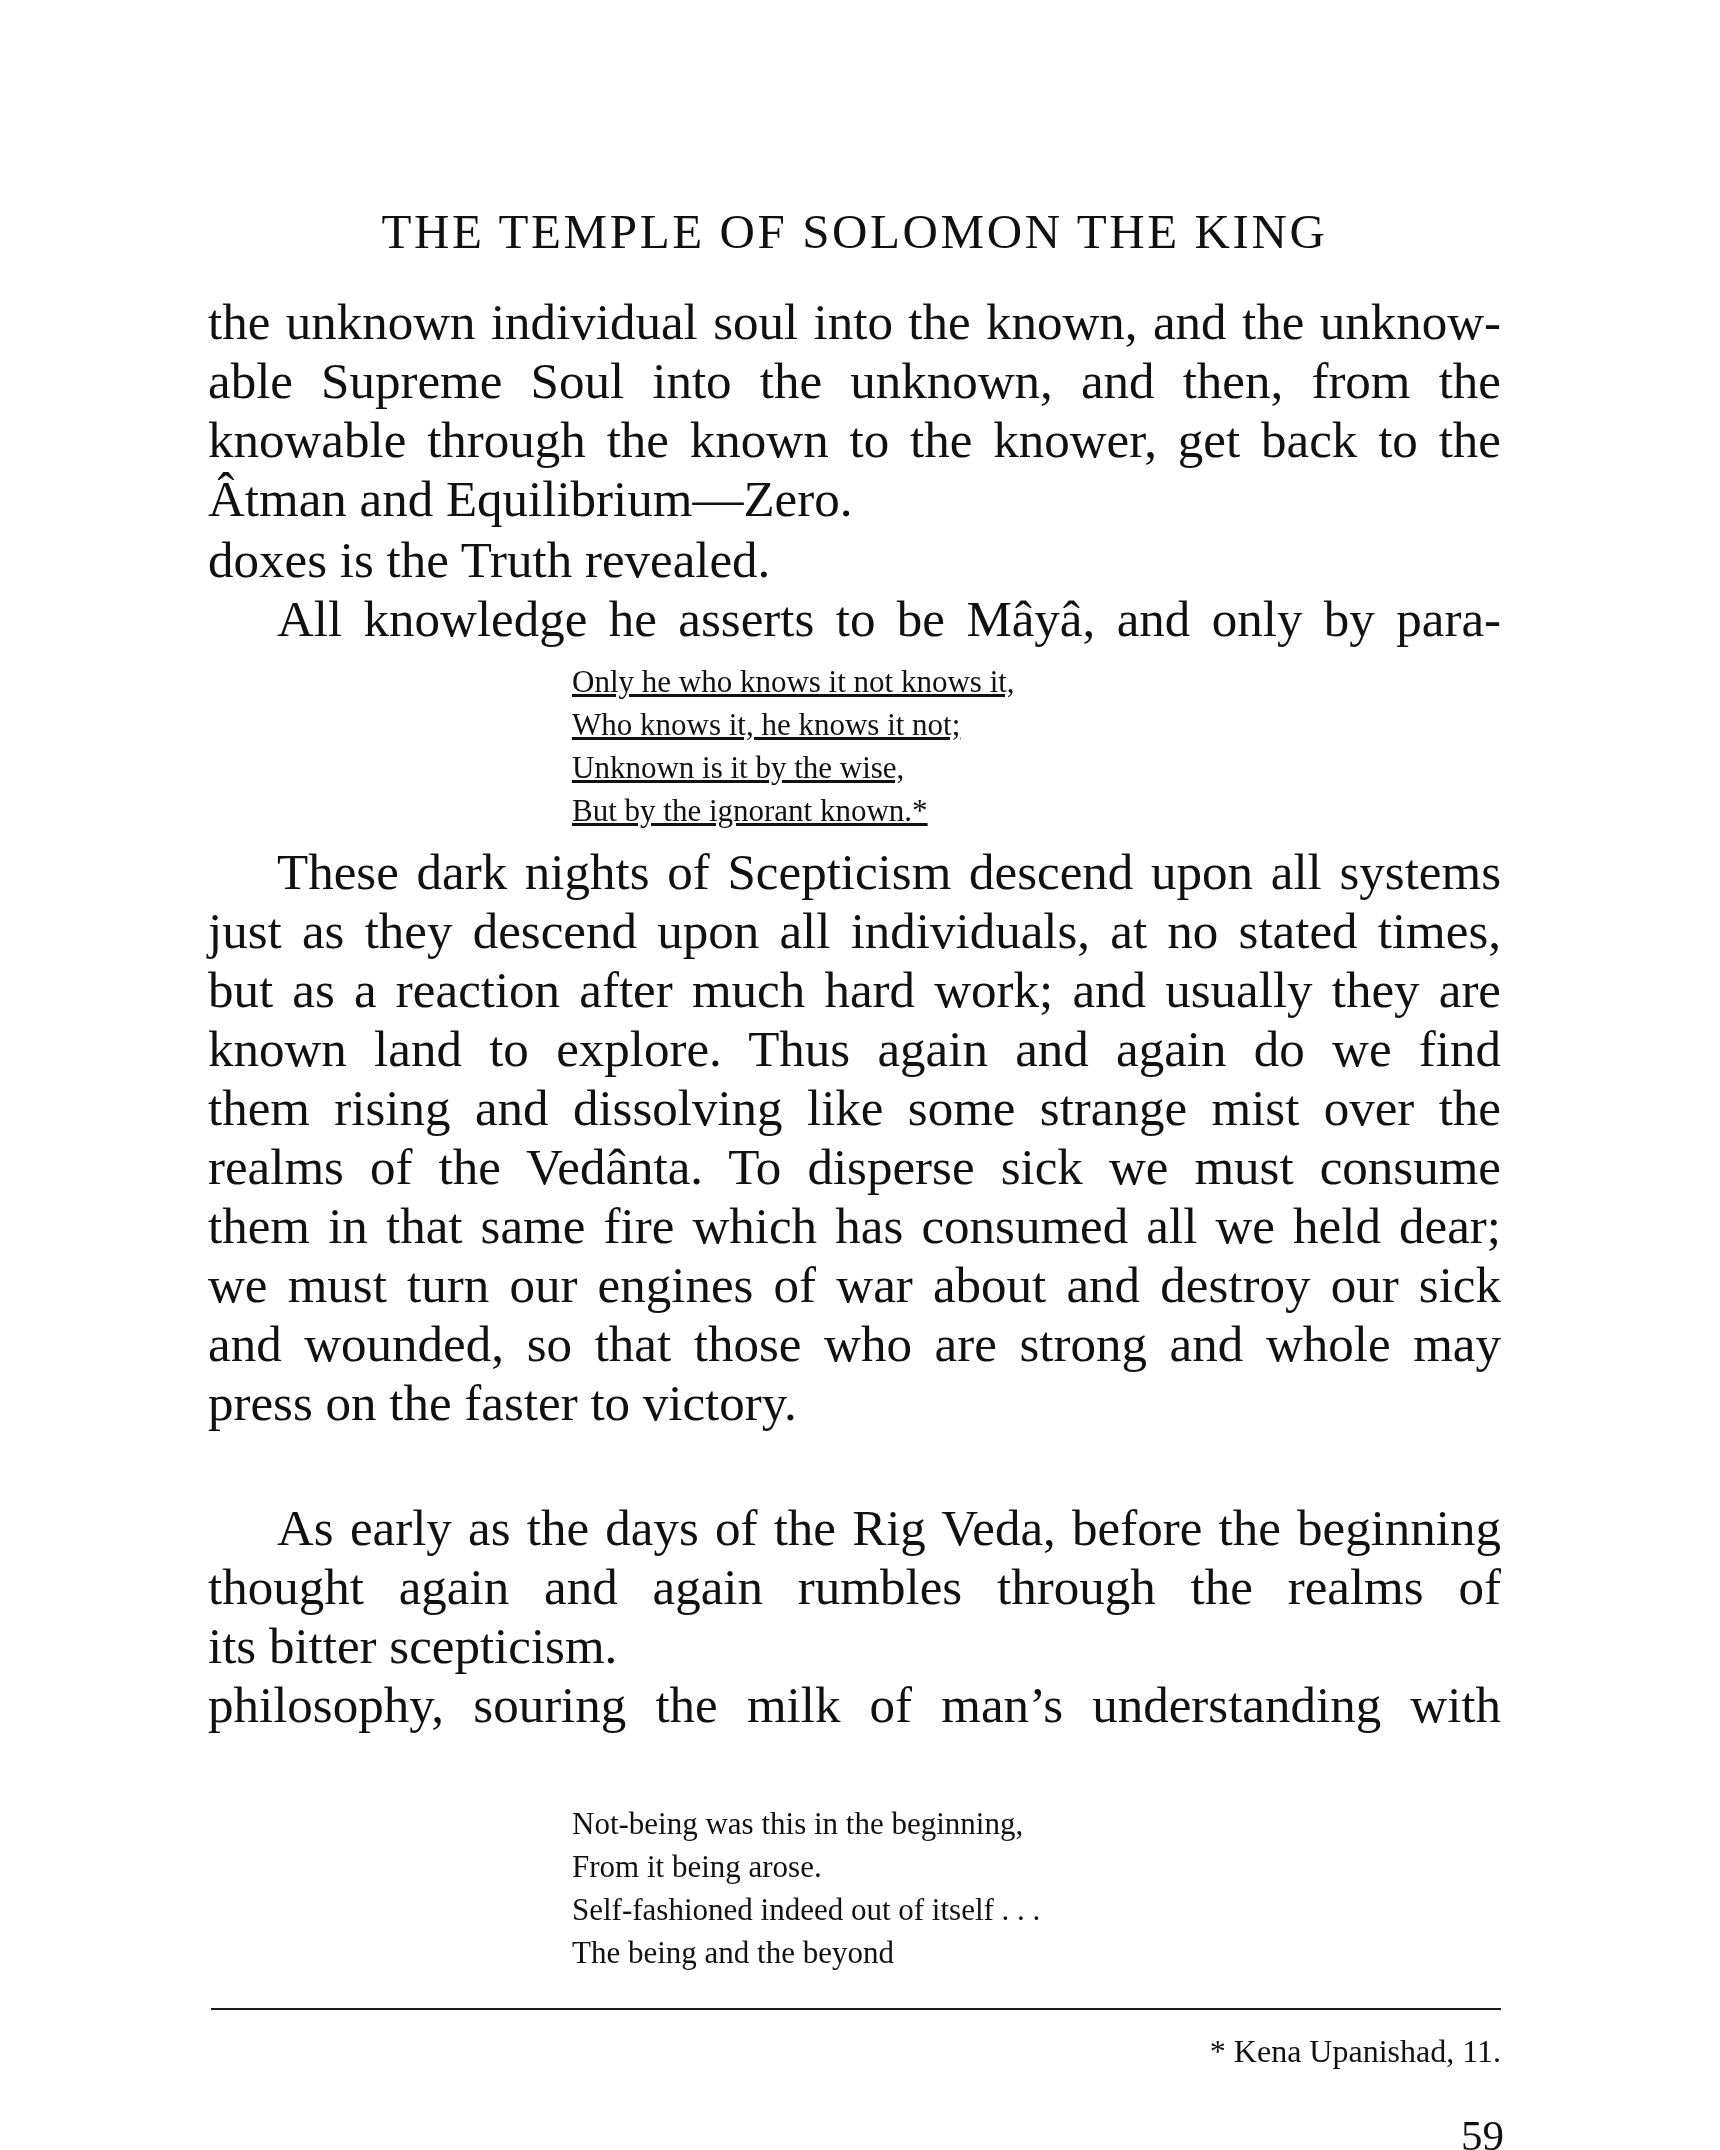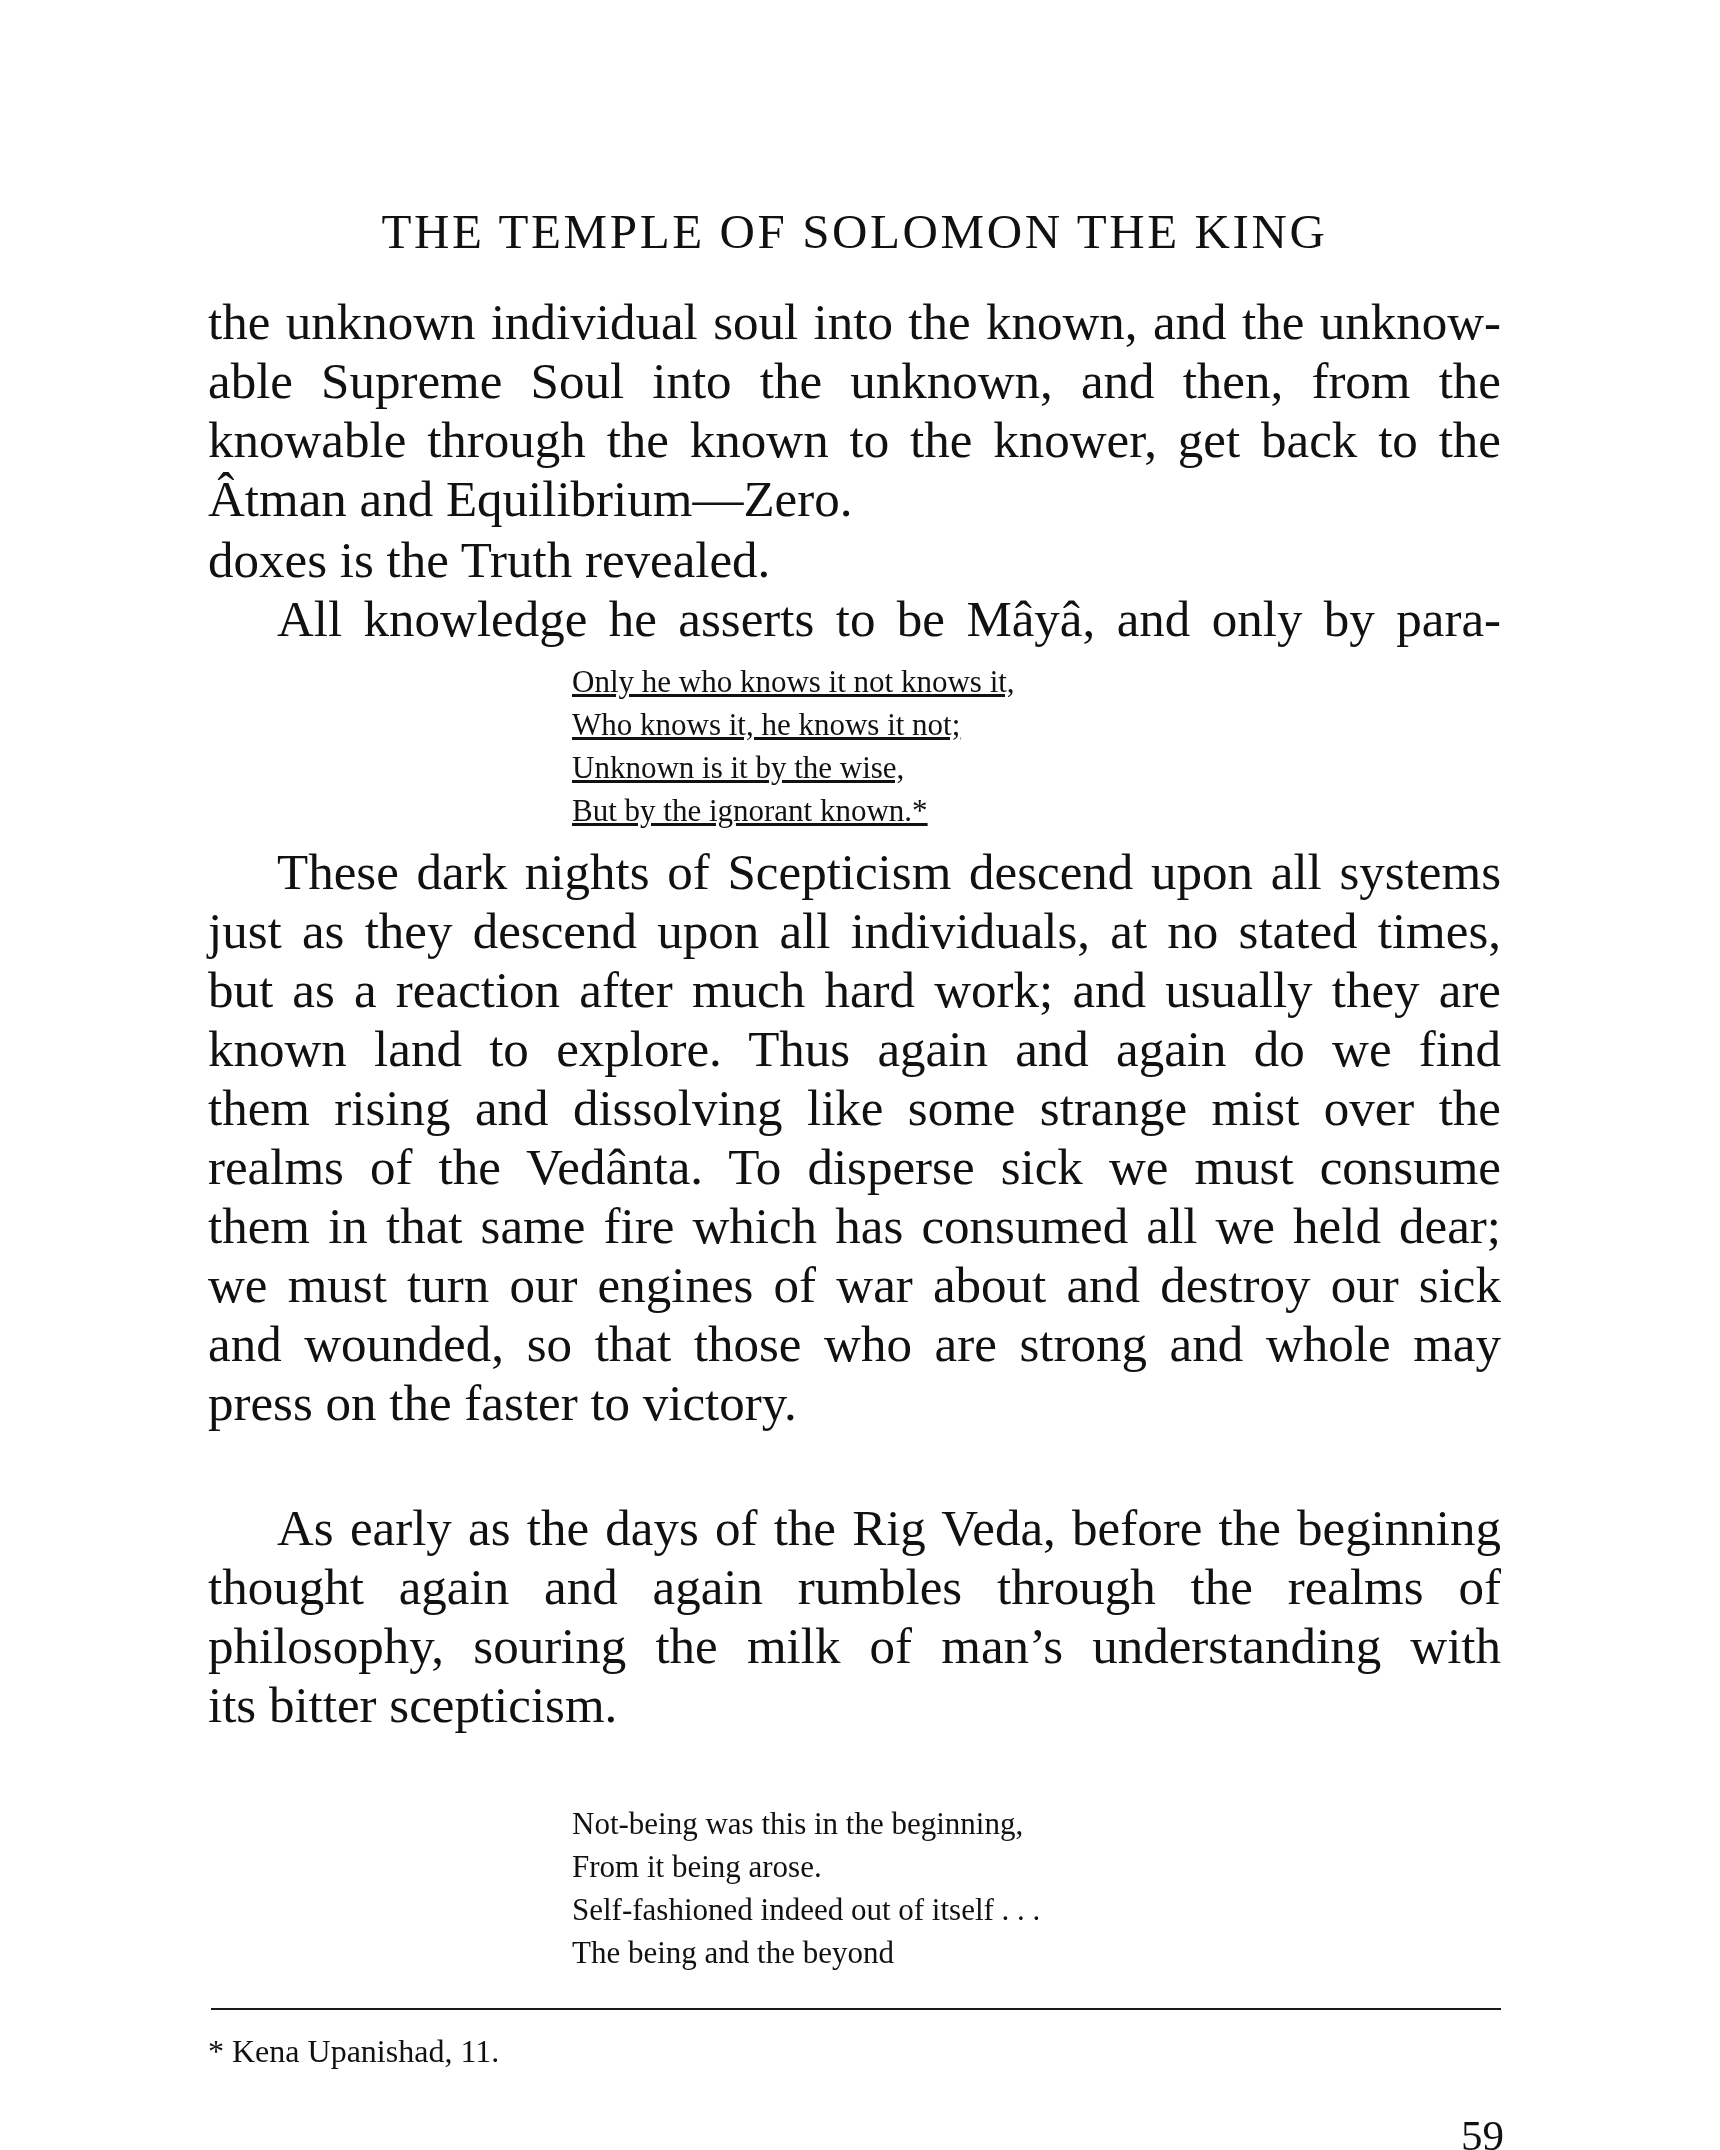--- a/index.html
+++ b/index.html
@@ -8,21 +8,21 @@
   .page { position: absolute; left: 0; top: 0; width: 1721px; height: 2344px; background: #ffffff; }
   .running-head { position: absolute; left: 208px; width: 1293px; top: 206px; text-align: center;
                   font-size: 49px; letter-spacing: 2.6px; line-height: 52px; }
   .body-block { position: absolute; left: 208px; width: 1293px; font-size: 51px; line-height: 59px;
                 text-align: justify; }
   .line { display: block; text-align: justify; text-align-last: justify; white-space: nowrap; }
   .line.last { text-align-last: left; }
   .verse { position: absolute; left: 572px; font-size: 31px; line-height: 43px; }
   .verse .vl { display: block; white-space: nowrap; }
   .rule { position: absolute; left: 211px; width: 1290px; top: 2008px; height: 0; border-top: 2.2px solid #1a1a1a; }
-  .footnote { position: absolute; left: 208px; width: 1293px; top: 2030px; text-align: left; font-size: 32px; line-height: 43px; }
+  .footnote { position: absolute; left: 208px; width: 1293px; top: 2030px; text-align: right; font-size: 32px; line-height: 43px; }
   .page-number { position: absolute; right: 217px; top: 2110px; font-size: 43px; line-height: 52px; }
 </style>
 </head>
 <body>
 
 <div class="page">
 
   <div class="running-head">THE TEMPLE OF SOLOMON THE KING</div>
 
   <div class="body-block" style="top:293px;">
@@ -53,22 +53,22 @@
     <span class="line">realms of the Vedânta. To disperse sick we must consume</span>
     <span class="line">them in that same fire which has consumed all we held dear;</span>
     <span class="line">we must turn our engines of war about and destroy our sick</span>
     <span class="line">and wounded, so that those who are strong and whole may</span>
     <span class="line last">press on the faster to victory.</span>
   </div>
 
   <div class="body-block" style="top:1499px;">
     <span class="line" style="padding-left:69px;">As early as the days of the Rig Veda, before the beginning</span>
     <span class="line">thought again and again rumbles through the realms of</span>
+    <span class="line last">its bitter scepticism.</span>
     <span class="line">philosophy, souring the milk of man’s understanding with</span>
-    <span class="line last">its bitter scepticism.</span>
   </div>
 
   <div class="verse" style="top:1802px;">
     <span class="vl">Not-being was this in the beginning,</span>
     <span class="vl">From it being arose.</span>
     <span class="vl">Self-fashioned indeed out of itself . . .</span>
     <span class="vl">The being and the beyond</span>
   </div>
 
   <div class="rule"></div>

